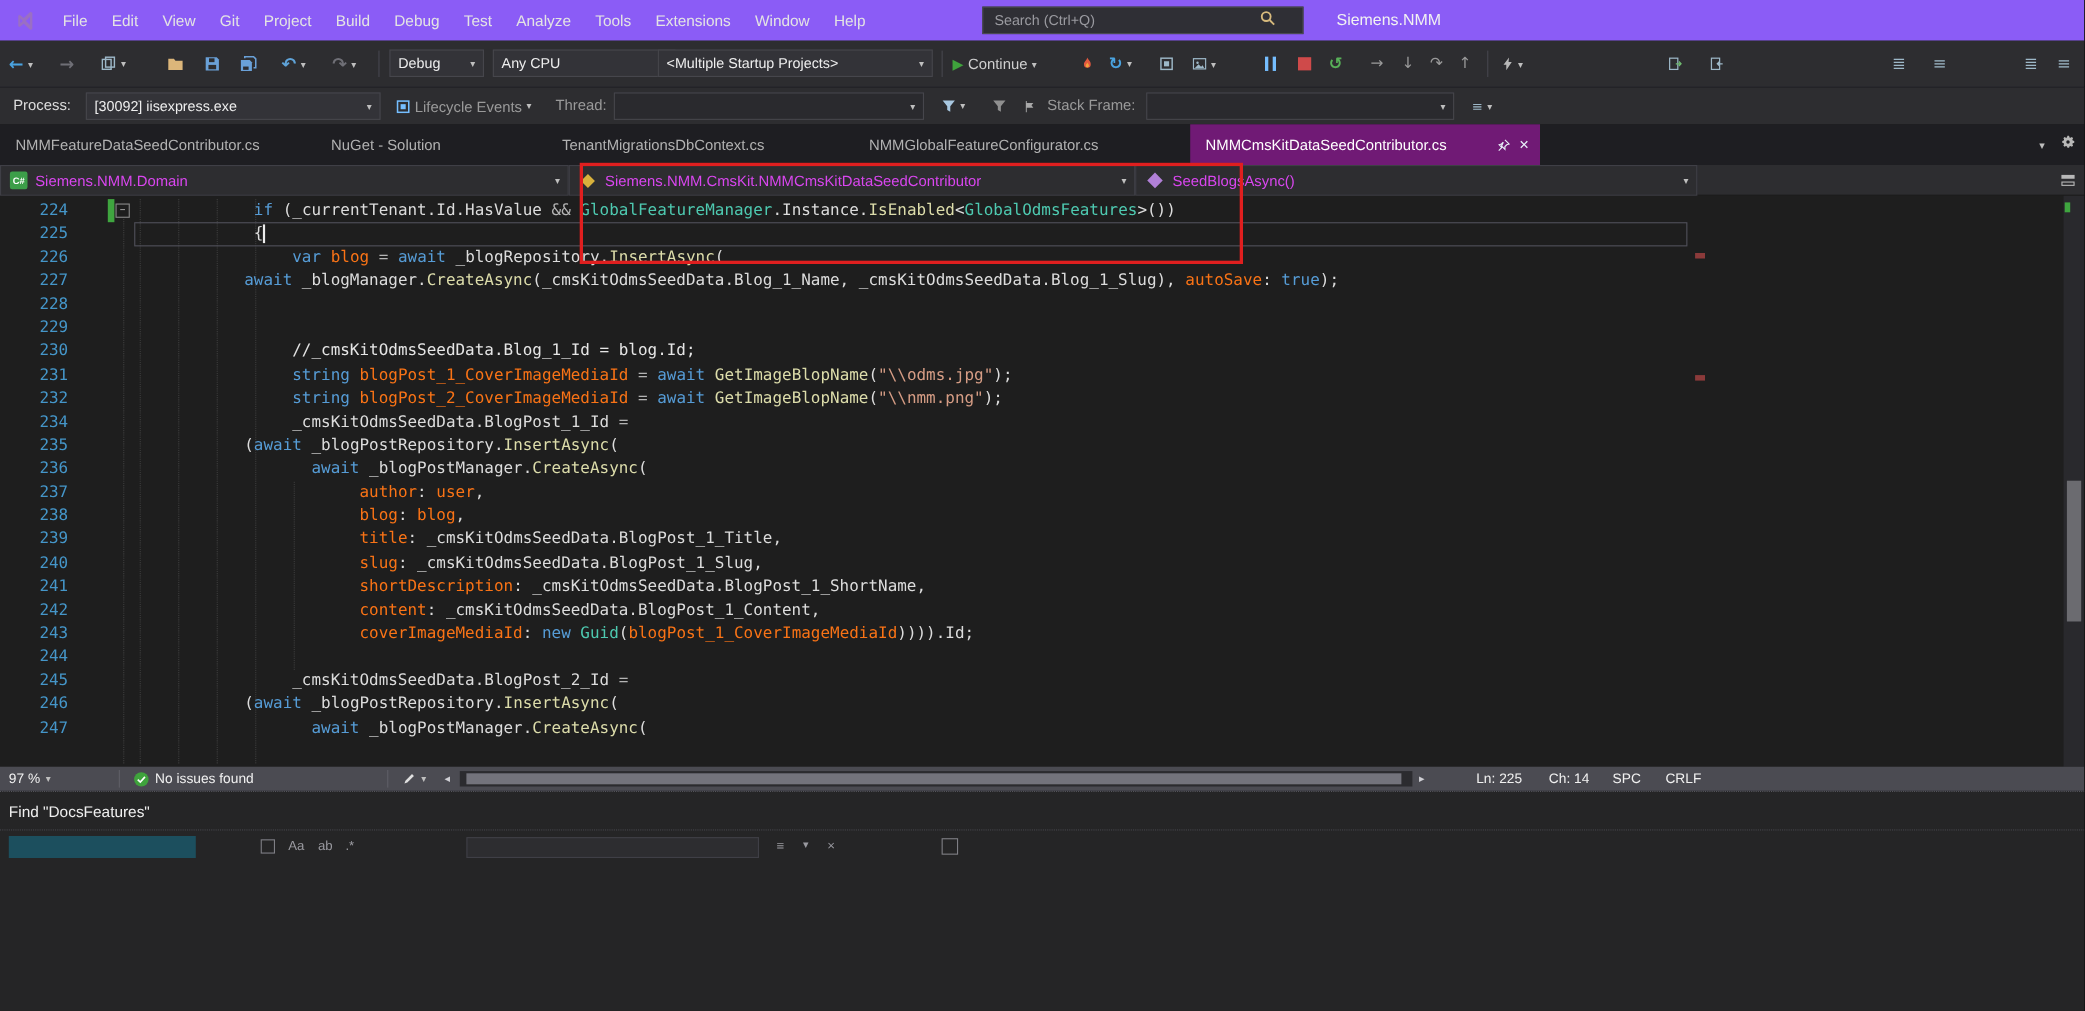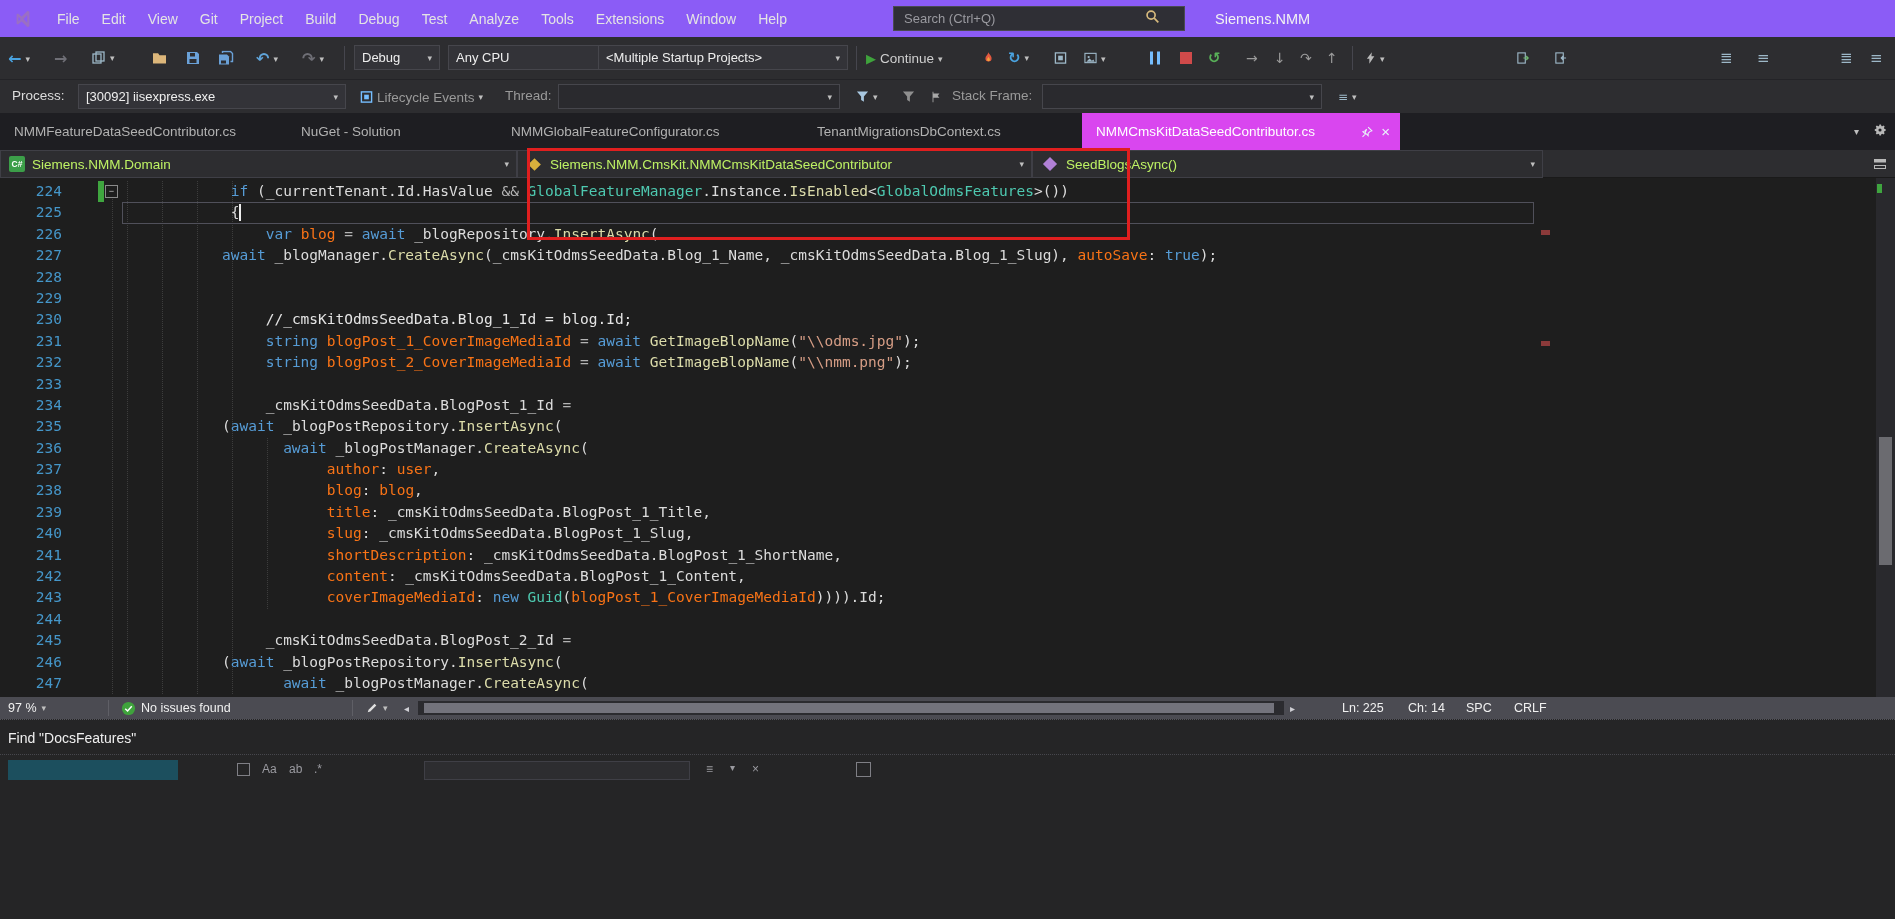--- a/index.html
+++ b/index.html
@@ -30,30 +30,30 @@
   .lbl.dim{color:#9a9a9a}
   .pause-ic{width:10px;height:13px;border-left:3.5px solid #75beff;border-right:3.5px solid #75beff}
   .stop-ic{width:12px;height:12px;background:#cf4a4a}
   .listic{font-size:15px;color:#9db8c8;font-family:"DejaVu Sans",sans-serif}
 
   
   .tabbar{position:absolute;left:0;top:113px;width:100%;height:37px;background:#1e1e22}
   .tabs{display:flex;height:100%}
   .tab{display:flex;align-items:center;height:100%;padding:0 10px 0 14px;font-size:13.5px;color:#b2b2b2;cursor:default}
   .tab .tab-label{white-space:nowrap;overflow:hidden}
-  .tab.active{background:#d946ef;color:#fff}
+  .tab.active{background:#701a75;color:#fff}
   .tab.active .tab-label{flex:1}
   .tab-ic{margin-left:10px;display:flex;align-items:center}
   .tab-x{margin-left:8px;font-size:15px;color:#eaf3fb}
   .tabbar-right{position:absolute;right:8px;top:0;height:100%;display:flex;align-items:center;gap:14px;color:#bdbdbd}
 
   
   .navbar{position:absolute;left:0;top:150px;width:100%;height:28px;background:#2d2d30;border-bottom:1px solid #1a1a1a}
   .nav-sec{position:absolute;top:0;height:28px;display:flex;align-items:center;padding:0 24px 0 8px;border:1px solid #3f3f46;background:#2d2d30}
-  .nav-sec .lbl{margin-left:7px;font-size:13.5px;color:#bef264}
+  .nav-sec .lbl{margin-left:7px;font-size:13.5px;color:#d946ef}
   .nav-sec .cr{position:absolute;right:7px}
   .csharp-ic{width:16px;height:16px;background:#3c9e49;border-radius:2px;color:#fff;font-size:8.5px;font-weight:700;display:flex;align-items:center;justify-content:center;flex:none}
   .class-ic{width:9px;height:9px;background:#d8b13c;transform:rotate(45deg);margin:0 4px;flex:none}
   .method-ic{width:10px;height:10px;background:#b180d7;transform:rotate(45deg);margin:0 4px;flex:none}
   .split-ic{position:absolute;right:8px;top:7px}
 
   
   .editor{position:absolute;left:0;top:178px;width:100%;height:519px;background:#1e1e1e}
   .iguide{position:absolute;top:3px;bottom:3px;width:0;border-left:1px dotted rgba(255,255,255,.14)}
   #code-lines{position:absolute;left:0;top:3px;right:19px;z-index:1}
@@ -316,25 +316,25 @@
   </div>
 
   <div class="tabbar">
     <div class="tabs">
         <div class="tab" style="width: 287px;">
           <span class="tab-label">NMMFeatureDataSeedContributor.cs</span>
         </div>
         <div class="tab" style="width: 210px;">
           <span class="tab-label">NuGet - Solution</span>
         </div>
+        <div class="tab" style="width: 279px;">
+          <span class="tab-label">TenantMigrationsDbContext.cs</span>
+        </div>
         <div class="tab" style="width: 306px;">
           <span class="tab-label">NMMGlobalFeatureConfigurator.cs</span>
-        </div>
-        <div class="tab" style="width: 279px;">
-          <span class="tab-label">TenantMigrationsDbContext.cs</span>
         </div>
         <div class="tab active" style="width: 318px;">
           <span class="tab-label">NMMCmsKitDataSeedContributor.cs</span>
           <span class="tab-ic">
             <svg width="12" height="12" viewBox="0 0 16 16">
               <path fill="none" stroke="#e8f1f8" stroke-width="1.4" d="M9.5 1.5l5 5-2.8 1-2.2 2.2V13l-3-3L2 14.5M5 10 2.5 7.5l2.8-1 2.2-2.2z"></path>
             </svg>
           </span>
           <span class="tab-x">×</span>
         </div>
@@ -424,25 +424,20 @@
         </div>
         <div class="code-row">
           <span class="ln-num">231</span>
           <span class="ln-margin"></span>
           <pre class="ln-code"><span class="tk-p">                </span><span class="tk-k">string</span><span class="tk-p"> </span><span class="tk-v">blogPost_1_CoverImageMediaId</span><span class="tk-o"> = </span><span class="tk-k">await</span><span class="tk-p"> </span><span class="tk-m">GetImageBlopName</span><span class="tk-p">(</span><span class="tk-s">"\\odms.jpg"</span><span class="tk-p">);</span></pre>
         </div>
         <div class="code-row">
           <span class="ln-num">232</span>
           <span class="ln-margin"></span>
           <pre class="ln-code"><span class="tk-p">                </span><span class="tk-k">string</span><span class="tk-p"> </span><span class="tk-v">blogPost_2_CoverImageMediaId</span><span class="tk-o"> = </span><span class="tk-k">await</span><span class="tk-p"> </span><span class="tk-m">GetImageBlopName</span><span class="tk-p">(</span><span class="tk-s">"\\nmm.png"</span><span class="tk-p">);</span></pre>
-        </div>
-        <div class="code-row">
-          <span class="ln-num">233</span>
-          <span class="ln-margin"></span>
-          <pre class="ln-code"></pre>
         </div>
         <div class="code-row">
           <span class="ln-num">234</span>
           <span class="ln-margin"></span>
           <pre class="ln-code"><span class="tk-p">                _cmsKitOdmsSeedData.BlogPost_1_Id</span><span class="tk-o"> =</span></pre>
         </div>
         <div class="code-row">
           <span class="ln-num">235</span>
           <span class="ln-margin"></span>
           <pre class="ln-code"><span class="tk-p">           (</span><span class="tk-k">await</span><span class="tk-p"> _blogPostRepository.</span><span class="tk-m">InsertAsync</span><span class="tk-p">(</span></pre>

